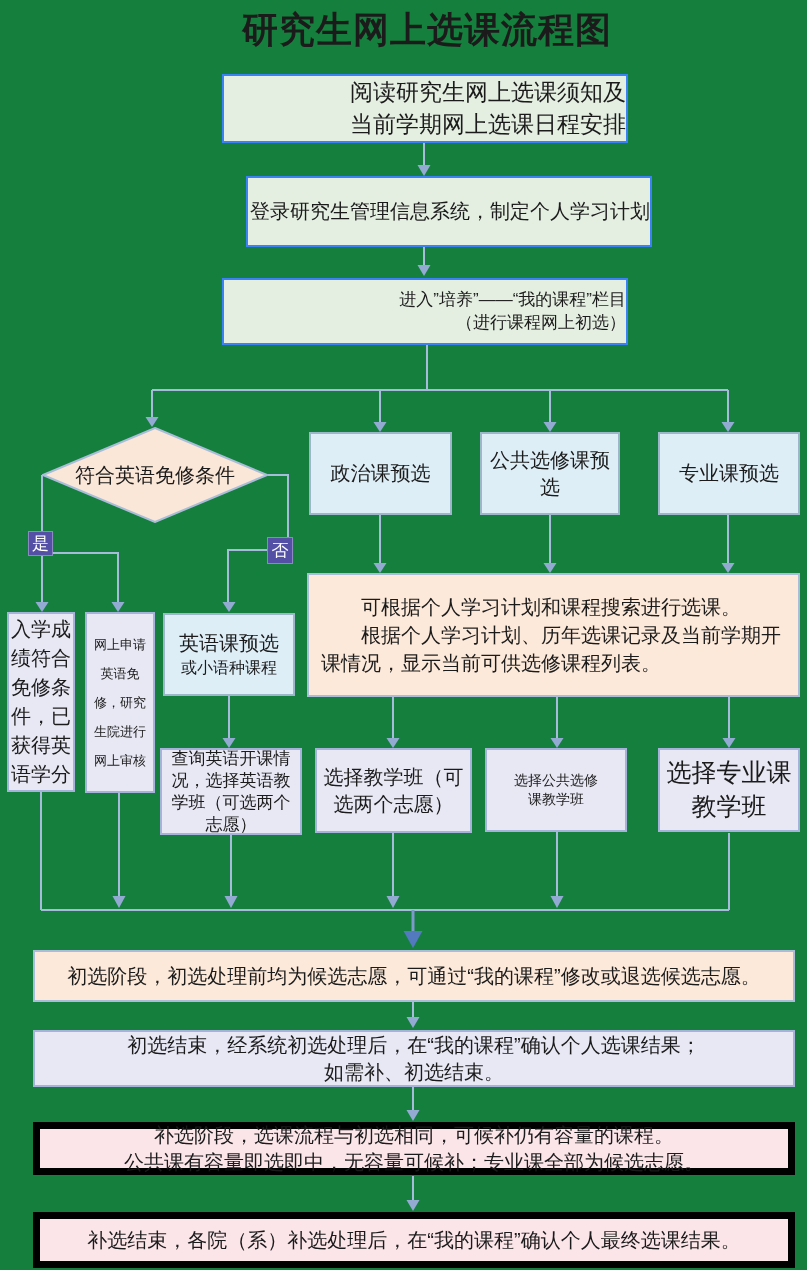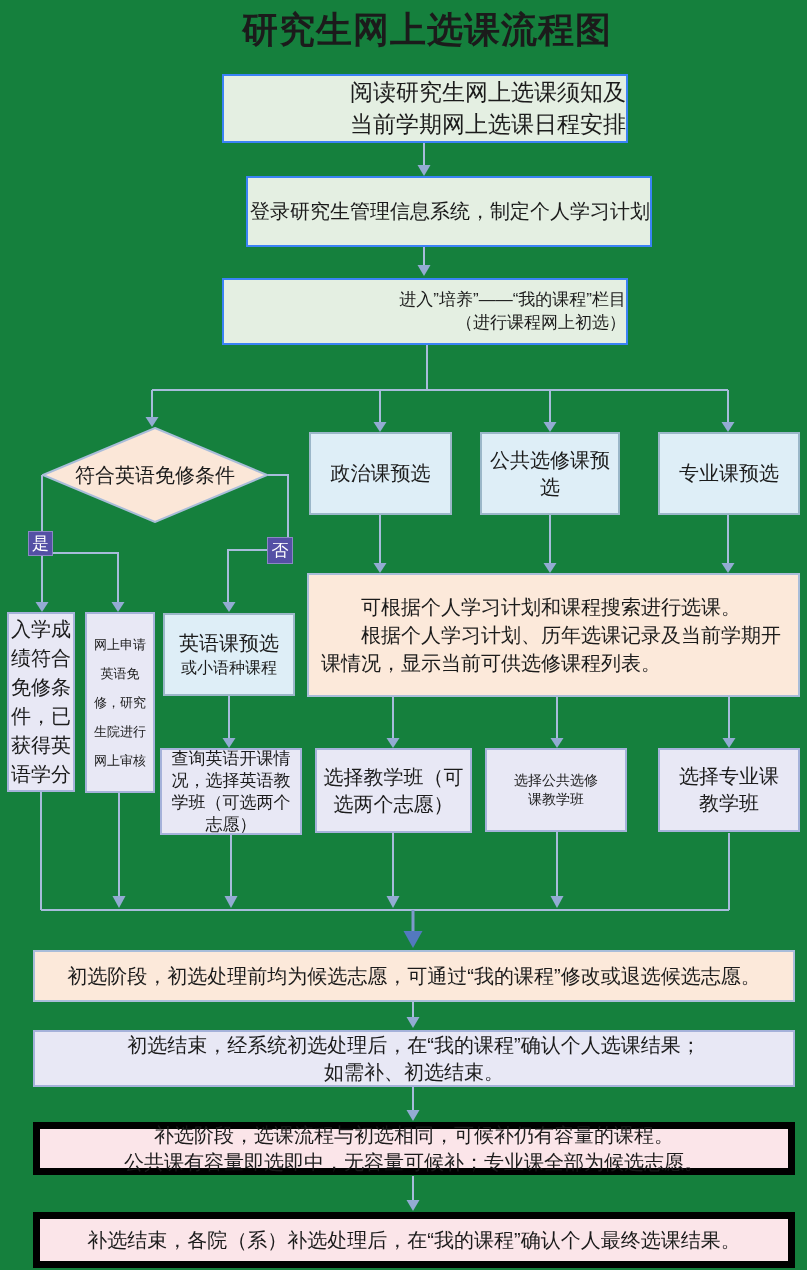--- a/index.html
+++ b/index.html
@@ -30,21 +30,21 @@
   .n-entry  {left:7px;top:612px;  width:68px; height:180px;font-size:20px;line-height:29px;padding:2px;}
   .n-apply  {left:85px;top:612px; width:70px; height:181px;font-size:13px;line-height:29px;padding:5px;}
   .n-english{left:163px;top:613px;width:132px;height:83px;font-size:20px;}
   .n-english .small{font-size:16px;}
   .n-query  {left:160px;top:748px;width:142px;height:87px;font-size:17px;line-height:22px;padding:2px;}
   .n-search {left:307px;top:573px;width:493px;height:124px;font-size:20px;line-height:28px;
              align-items:flex-start;justify-content:center;text-align:left;padding:6px 12px;}
   .n-search p{margin:0;text-indent:2em;}
   .n-chclass{left:315px;top:748px;width:157px;height:85px;font-size:20px;}
   .n-chpub  {left:485px;top:748px;width:142px;height:84px;font-size:14px;}
-  .n-chmaj  {left:658px;top:748px;width:142px;height:84px;font-size:20px;}
+  .n-chmaj  {left:658px;top:748px;width:142px;height:84px;font-size:25px;}
   .n-stage1 {left:33px;top:950px; width:762px;height:52px;font-size:20px;}
   .n-stage1e{left:33px;top:1030px;width:762px;height:57px;font-size:20px;line-height:27px;text-align:right;}
   .n-stage2 {left:33px;top:1122px;width:762px;height:53px;font-size:20px;line-height:27px;}
   .n-stage2e{left:33px;top:1212px;width:762px;height:56px;font-size:20px;}
   .tag{position:absolute;background:#5450a5;color:#ffffff;border:1px solid #8c88c4;
     display:flex;align-items:center;justify-content:center;font-size:17px;}
   .tag-yes{left:28px;top:531px;width:23px;height:23px;}
   .tag-no {left:267px;top:537px;width:24px;height:25px;}
 </style>
 </head>

